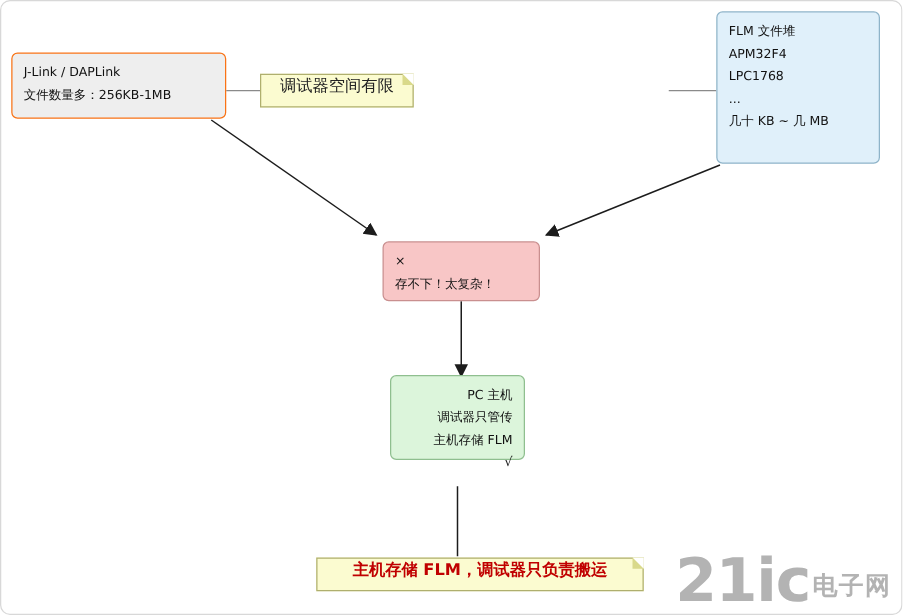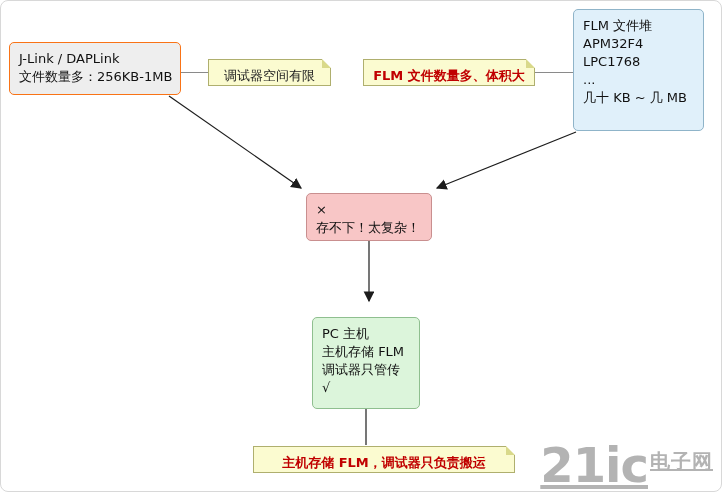--- a/index.html
+++ b/index.html
@@ -17,63 +17,62 @@
     border-radius: 8px;
     overflow: hidden;
   }
   svg.edges {
     position: absolute;
     left: 0; top: 0;
     width: 722px; height: 492px;
   }
   .node {
     position: absolute;
-    font-size: 13px;
+    font-size: 10px;
     line-height: 18px;
     color: #111111;
     border-radius: 5px;
     padding: 7px 9px;
     white-space: nowrap;
   }
   .node.gray  { background: #eeeeee; border: 1px solid #f97316; }
   .node.blue  { background: #e0f0fa; border: 1px solid #8fb4c9; }
   .node.pink  { background: #f8c6c6; border: 1px solid #c98f8f; }
   .node.green { background: #dcf5db; border: 1px solid #8fbf8f; }
   .note {
     position: absolute;
     height: 27px;
     background: #fbfbd0;
     border: 1px solid #afaf6e;
     font-size: 13px;
     color: #222222;
     display: flex;
-    align-items: flex-end;
+    align-items: flex-start;
     justify-content: center;
     padding: 0 10px;
     white-space: nowrap;
   }
   .note::before {
     content: "";
     position: absolute;
     top: -1px; right: -1px;
     border-style: solid;
     border-width: 0 9px 9px 0;
     border-color: #ffffff #ffffff #d9d98a transparent;
   }
   .note.red { color: #c00000; font-weight: bold; }
   .watermark {
     position: absolute;
     right: 8px;
     bottom: 2px;
     display: flex;
-    align-items: flex-start;
+    align-items: center;
     color: #ababab;
     opacity: 0.9;
     user-select: none;
-    text-decoration: underline;
   }
   .wm-brand {
     font-size: 48px;
     font-weight: bold;
     line-height: 0.95;
     letter-spacing: -1px;
   }
   .wm-suffix {
     font-size: 20px;
     font-weight: bold;
@@ -105,41 +104,38 @@
 
   <div class="node gray" style="left:8px; top:41px; width:172px; height:53px;">
     <div>J-Link / DAPLink</div>
     <div>文件数量多：256KB-1MB</div>
   </div>
 
   <div class="note" style="left:207px; top:58px; width:123px;">
     <span>调试器空间有限</span>
   </div>
 
-  <div class="note red" style="left:362px; top:58px; width:172px;">
-    <span>FLM 文件数量多、体积大</span>
-  </div>
 
   <div class="node blue" style="left:572px; top:8px; width:131px; height:122px;">
     <div>FLM 文件堆</div>
     <div>APM32F4</div>
     <div>LPC1768</div>
     <div>...</div>
     <div>几十 KB ~ 几 MB</div>
   </div>
 
   <div class="node pink" style="left:305px; top:192px; width:126px; height:48px;">
     <div>×</div>
     <div>存不下！太复杂！</div>
   </div>
 
-  <div class="node green" style="left:311px; top:316px; width:108px; height:92px;">
+  <div class="node green" style="left:311px; top:299px; width:108px; height:68px;text-align:right;">
     <div>PC 主机</div>
+    <div>调试器只管传</div>
     <div>主机存储 FLM</div>
-    <div>调试器只管传</div>
     <div>√</div>
   </div>
 
   <div class="note red" style="left:252px; top:445px; width:262px;">
     <span>主机存储 FLM，调试器只负责搬运</span>
   </div>
 
   <div class="watermark">
     <span class="wm-brand">21ic</span>
     <span class="wm-suffix">电子网</span>

